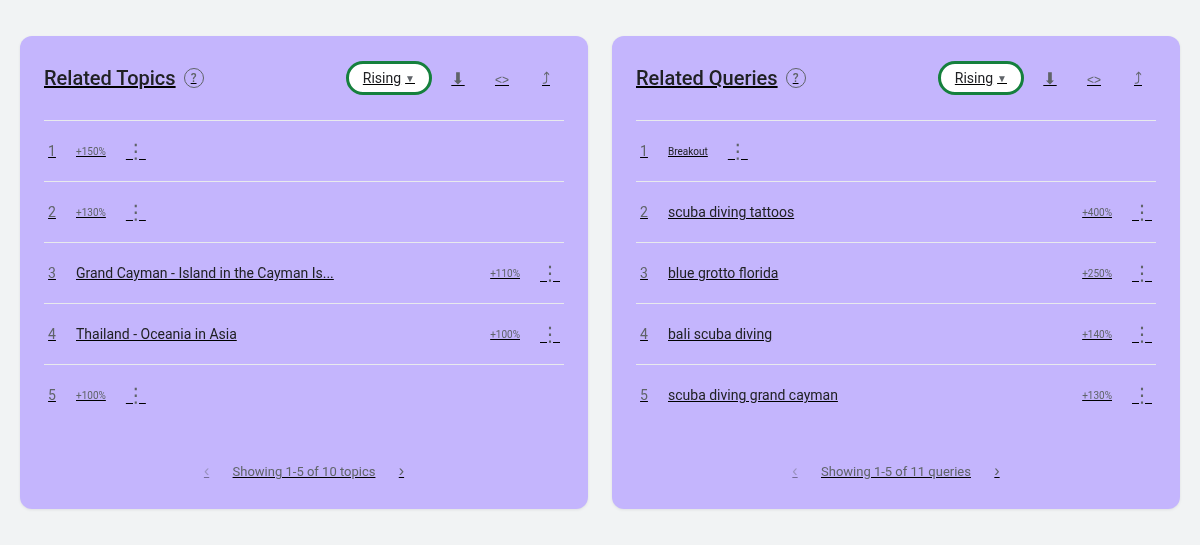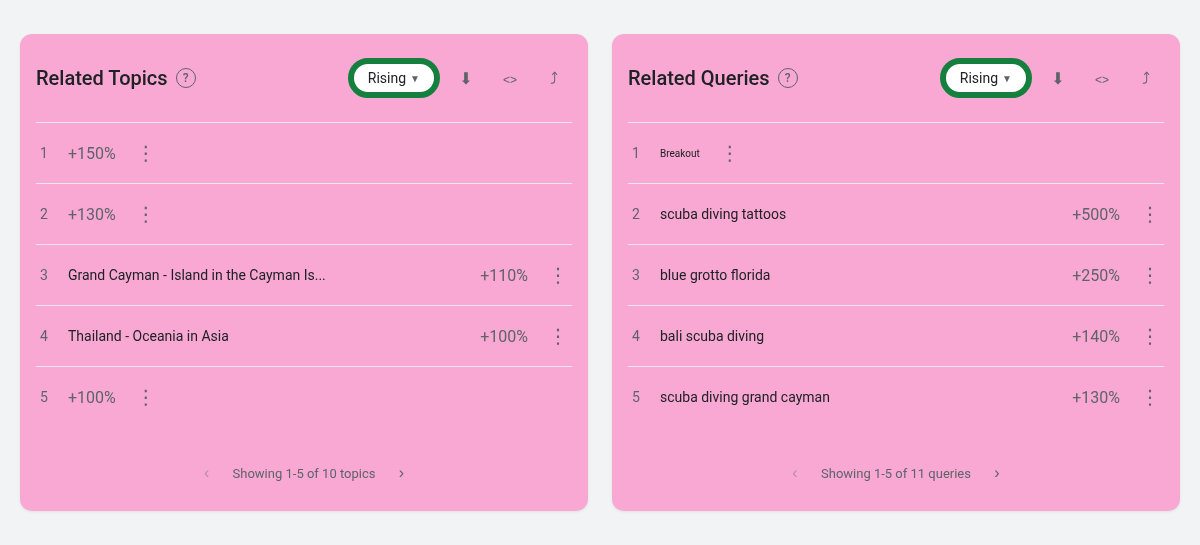--- a/index.html
+++ b/index.html
@@ -12,25 +12,26 @@
       min-height: 545px;
       width: 1200px;
       padding: 20px;
     }
     .panels-container {
       display: flex;
       gap: 24px;
       width: 100%;
     }
     .panel {
-      background: #f9a8d4;
+      background: #c4b5fd;
       border-radius: 12px;
       flex: 1;
-      padding: 24px 16px;
+      padding: 24px 24px;
       box-shadow: 0 1px 3px rgba(0,0,0,0.08);
+      text-decoration: underline;
     }
     .panel-header {
       display: flex;
       align-items: center;
       justify-content: space-between;
       margin-bottom: 24px;
     }
     .panel-title-group {
       display: flex;
       align-items: center;
@@ -56,21 +57,21 @@
     }
     .panel-actions {
       display: flex;
       align-items: center;
       gap: 8px;
     }
     .rising-btn {
       display: flex;
       align-items: center;
       gap: 4px;
-      border: 6px solid #15803d;
+      border: 3px solid #15803d;
       border-radius: 20px;
       padding: 6px 14px;
       font-size: 14px;
       color: #202124;
       cursor: pointer;
       background: #fff;
       font-family: inherit;
     }
     .rising-btn .chevron {
       font-size: 10px;
@@ -105,21 +106,21 @@
       width: 16px;
       flex-shrink: 0;
       text-align: center;
     }
     .item-label {
       flex: 1;
       font-size: 14px;
       color: #202124;
     }
     .item-value {
-      font-size: 16px;
+      font-size: 10px;
       color: #5f6368;
       flex-shrink: 0;
     }
     .item-value.breakout {
       color: #202124;
       font-size: 10px;
     }
     .three-dot-btn {
       width: 28px;
       height: 28px;
@@ -265,21 +266,21 @@
         <li class="list-item">
           <span class="item-num">1</span>
           <span class="item-value breakout">Breakout</span>
           <button class="three-dot-btn">
             <span class="icon-dots"></span>
           </button>
         </li>
         <li class="list-item">
           <span class="item-num">2</span>
           <span class="item-label">scuba diving tattoos</span>
-          <span class="item-value">+500%</span>
+          <span class="item-value">+400%</span>
           <button class="three-dot-btn">
             <span class="icon-dots"></span>
           </button>
         </li>
         <li class="list-item">
           <span class="item-num">3</span>
           <span class="item-label">blue grotto florida</span>
           <span class="item-value">+250%</span>
           <button class="three-dot-btn">
             <span class="icon-dots"></span>

